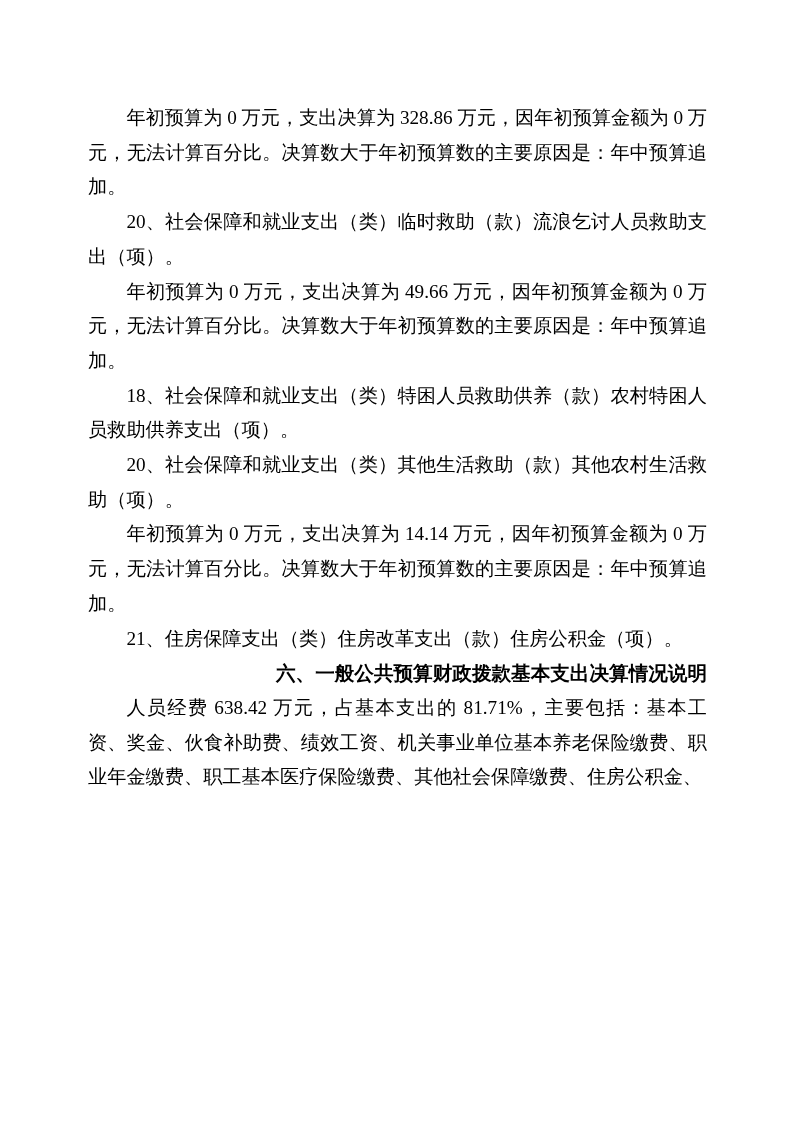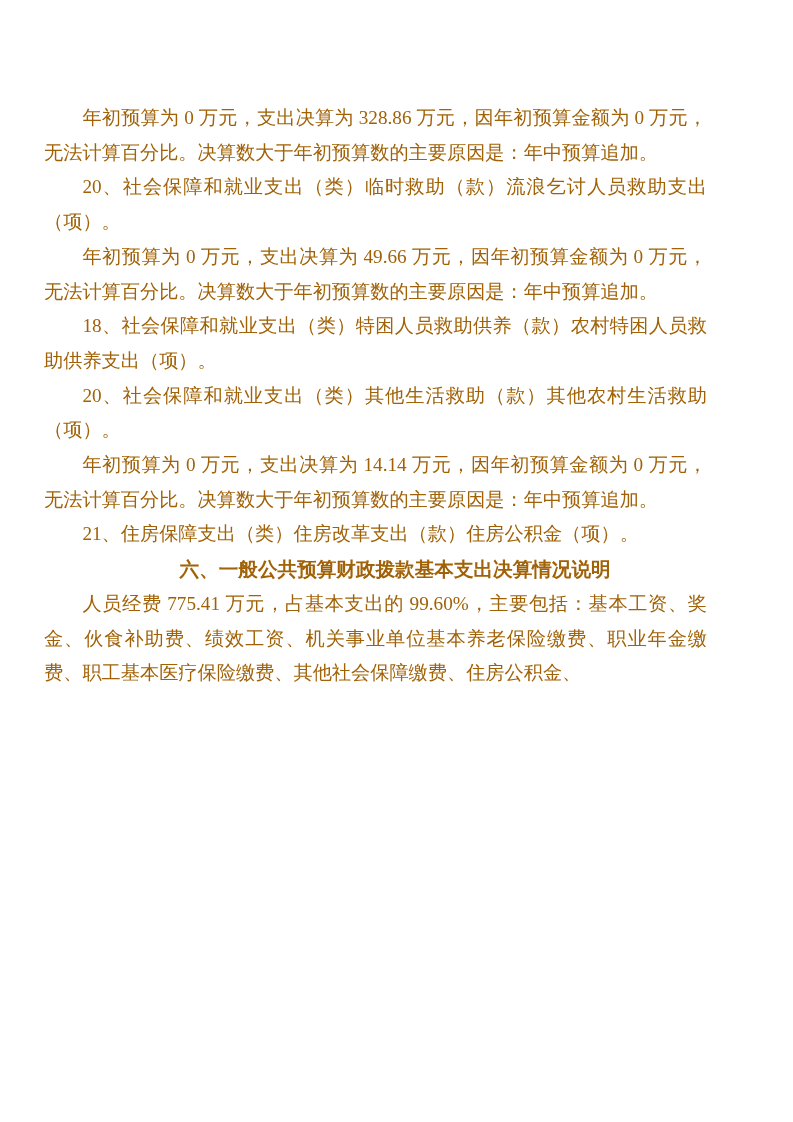--- a/index.html
+++ b/index.html
@@ -6,40 +6,40 @@
     margin: 0;
     padding: 0;
     background: #ffffff;
   }
   .page {
     position: relative;
     width: 793px;
     height: 1122px;
     background: #ffffff;
     box-sizing: border-box;
-    padding: 101px 86px 0 44px;
+    padding: 101px 86px 0 88px;
     overflow: hidden;
-    color: #a16207;
+    color: #000000;
     font-family: "Liberation Serif", "DejaVu Serif", serif;
     font-size: 19.2px;
     line-height: 34.7px;
   }
   .page p {
     margin: 0;
     padding: 0;
     text-indent: 2em;
     text-align: justify;
     text-justify: inter-ideograph;
     word-break: break-all;
   }
   .page p.heading {
     font-family: "Liberation Sans", "DejaVu Sans", sans-serif;
     font-weight: bold;
     font-size: 19.6px;
-    text-align: center;
+    text-align: right;
   }
 </style>
 </head>
 <body>
 
 <div class="page">
   <p>年初预算为 0 万元，支出决算为 328.86 万元，因年初预算金额为 0 万元，无法计算百分比。决算数大于年初预算数的主要原因是：年中预算追加。</p>
 
   <p>20、社会保障和就业支出（类）临时救助（款）流浪乞讨人员救助支出（项）。</p>
 
@@ -51,14 +51,14 @@
   <p>20、社会保障和就业支出（类）其他生活救助（款）其他农村生活救助（项）。</p>
 
   <p>年初预算为 0 万元，支出决算为 14.14 万元，因年初预算金额为 0 万元，无法计算百分比。决算数大于年初预算数的主要原因是：年中预算追加。</p>
 
   <p>21、住房保障支出（类）住房改革支出（款）住房公积金（项）。</p>
 
 
   <p class="heading">六、一般公共预算财政拨款基本支出决算情况说明</p>
 
 
-  <p>人员经费 775.41 万元，占基本支出的 99.60%，主要包括：基本工资、奖金、伙食补助费、绩效工资、机关事业单位基本养老保险缴费、职业年金缴费、职工基本医疗保险缴费、其他社会保障缴费、住房公积金、</p>
+  <p>人员经费 638.42 万元，占基本支出的 81.71%，主要包括：基本工资、奖金、伙食补助费、绩效工资、机关事业单位基本养老保险缴费、职业年金缴费、职工基本医疗保险缴费、其他社会保障缴费、住房公积金、</p>
 </div>
 
 </body></html>

